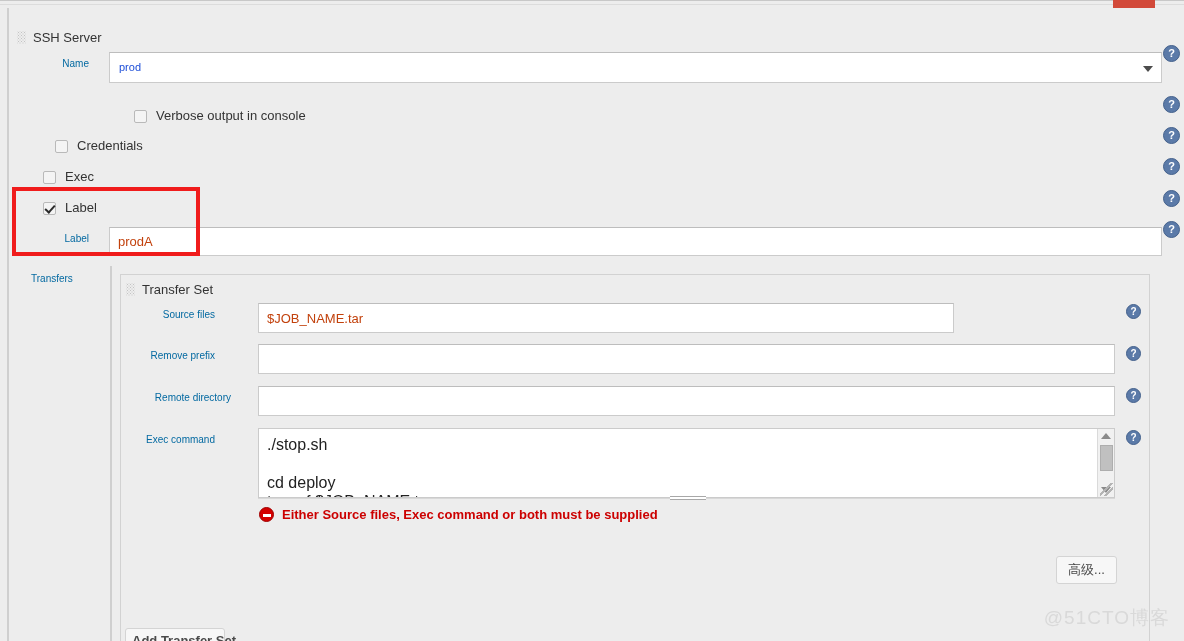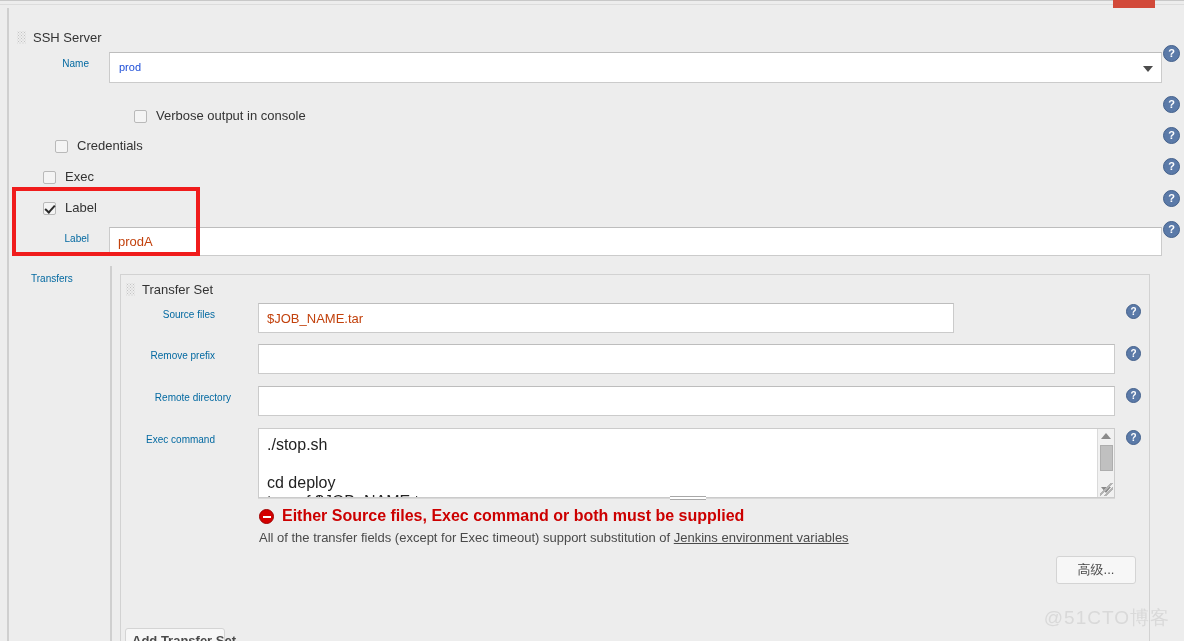--- a/index.html
+++ b/index.html
@@ -270,21 +270,21 @@
     content: "";
     position: absolute;
     left: 2.5px; top: 6px;
     width: 8px; height: 2.5px;
     background: #ffffff;
   }
   .err-text {
     margin-left: 8px;
     color: #cc0000;
     font-weight: bold;
-    font-size: 16px;
+    font-size: 13px;
     white-space: nowrap;
   }
 
   .helptext {
     position: absolute;
     left: 259px; top: 530px;
     font-size: 13px;
     color: #4a4a4a;
     white-space: nowrap;
   }
@@ -401,25 +401,22 @@
     <div class="resize-grip"></div>
   </div>
   <div class="ta-baseline"></div>
   <div class="hresize"></div>
 
   <div class="errline">
     <span class="err-icon"></span>
     <span class="err-text">Either Source files, Exec command or both must be supplied</span>
   </div>
 
-  <div class="helptext">
-    <span>All of the transfer fields (except for Exec timeout) support substitution of </span><a href="#">Jenkins environment variables</a>
-  </div>
-
-  <button class="btn" style="left:1056px; top:556px; width:80px; height:28px;">高级...</button>
+
+  <button class="btn" style="left:1056px; top:556px; width:61px; height:28px;">高级...</button>
 
   <button class="btn" style="left:125px; top:628px; width:100px; height:24px; font-weight:bold;">Add Transfer Set</button>
 
   <div class="help-icon" style="left:1163px; top:45px;">?</div>
   <div class="help-icon" style="left:1163px; top:96px;">?</div>
   <div class="help-icon" style="left:1163px; top:127px;">?</div>
   <div class="help-icon" style="left:1163px; top:158px;">?</div>
   <div class="help-icon" style="left:1163px; top:190px;">?</div>
   <div class="help-icon" style="left:1163px; top:221px;">?</div>
 

